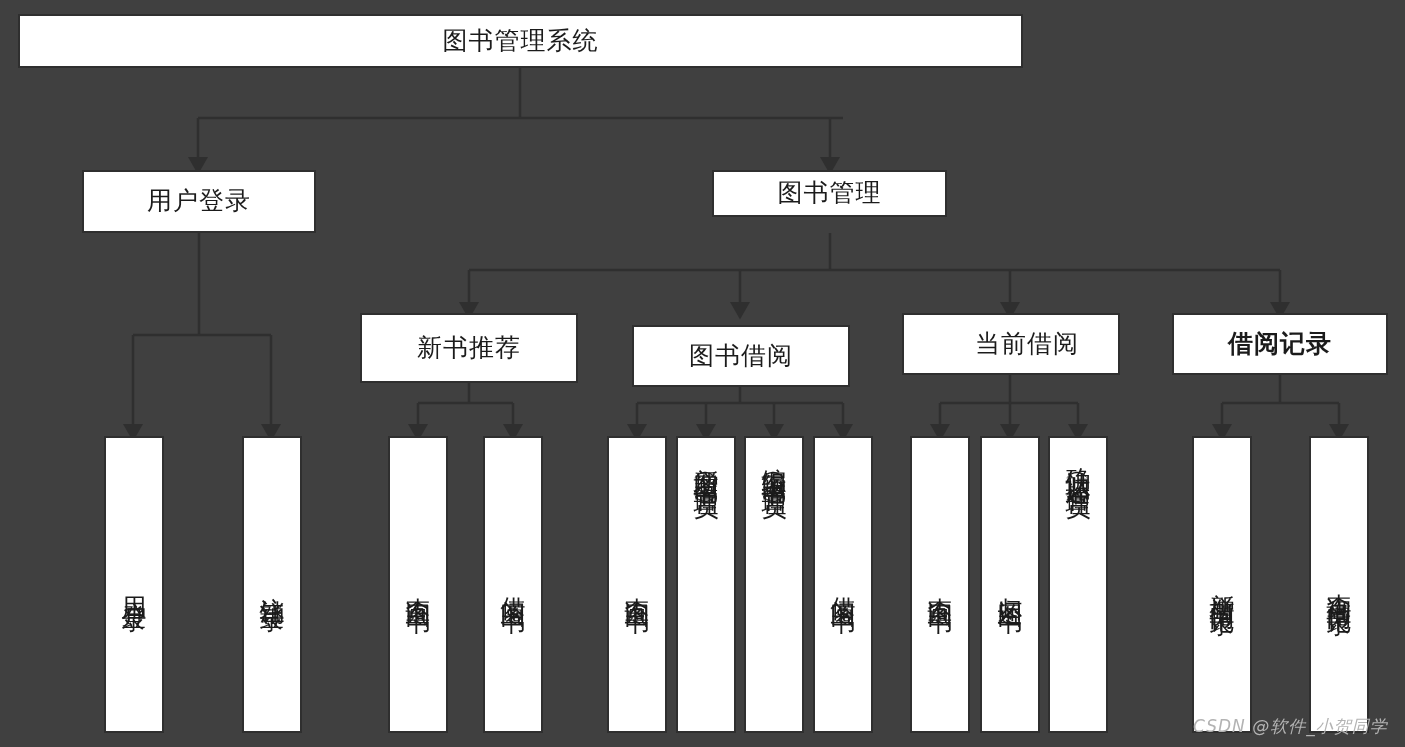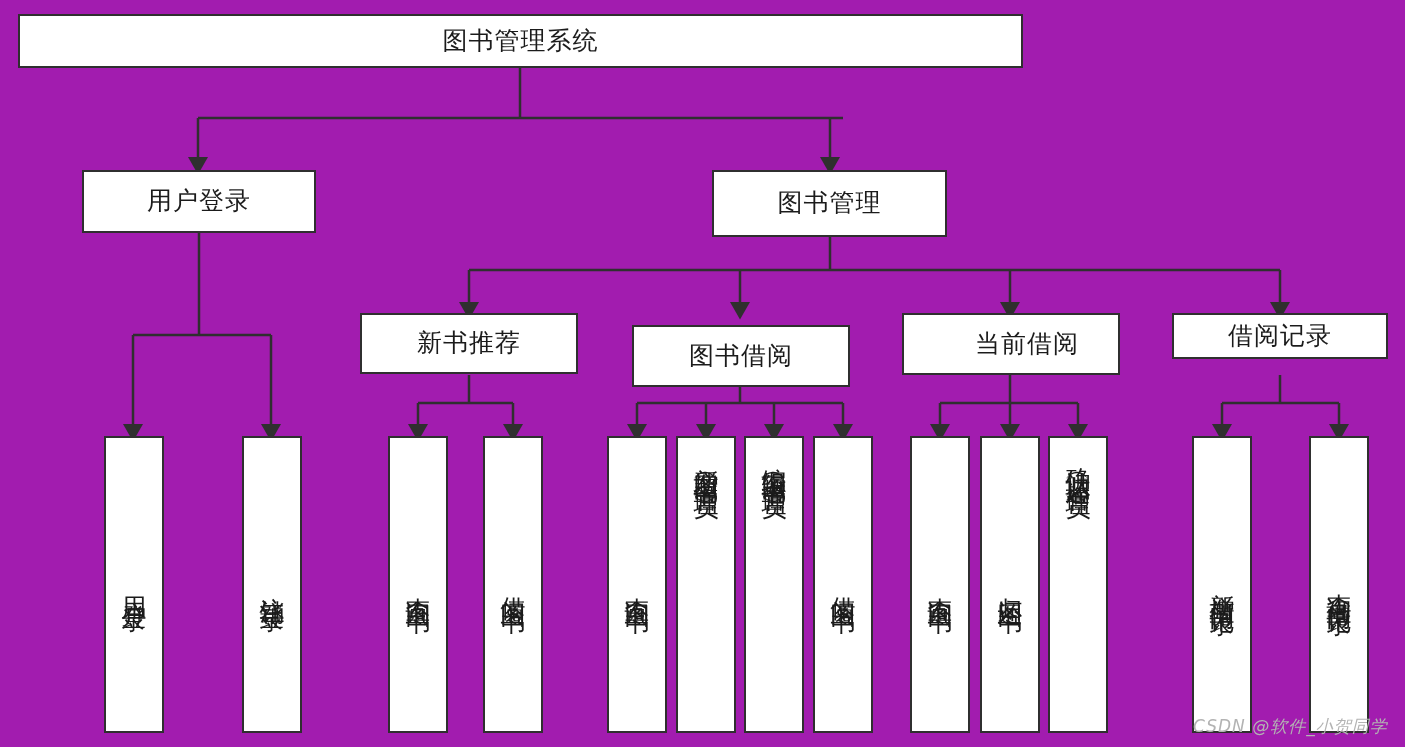--- a/index.html
+++ b/index.html
@@ -8,21 +8,21 @@
     padding: 0;
     background: #ffffff;
   }
   body {
     font-family: "DejaVu Sans", "Liberation Sans", sans-serif;
   }
   #canvas {
     position: relative;
     width: 1405px;
     height: 747px;
-    background: #a21caf;
+    background: #404040;
     overflow: hidden;
   }
   svg.wires {
     position: absolute;
     left: 0;
     top: 0;
     width: 1405px;
     height: 747px;
     pointer-events: none;
   }
@@ -127,34 +127,34 @@
     </g>
   </svg>
 
   <div class="node node-h" style="left:18px; top:14px; width:1005px; height:54px;">
     <span class="label">图书管理系统</span>
   </div>
 
   <div class="node node-h" style="left:82px; top:170px; width:234px; height:63px;">
     <span class="label">用户登录</span>
   </div>
-  <div class="node node-h" style="left:712px; top:170px; width:235px; height:67px;">
+  <div class="node node-h" style="left:712px; top:170px; width:235px; height:47px;">
     <span class="label">图书管理</span>
   </div>
 
-  <div class="node node-h" style="left:360px; top:313px; width:218px; height:61px;">
+  <div class="node node-h" style="left:360px; top:313px; width:218px; height:70px;">
     <span class="label">新书推荐</span>
   </div>
   <div class="node node-h" style="left:632px; top:313px; width:218px; height:62px;margin-top:12px;">
     <span class="label">图书借阅</span>
   </div>
   <div class="node node-h" style="left:902px; top:313px; width:218px; height:62px;padding-left:32px;">
     <span class="label">当前借阅</span>
   </div>
-  <div class="node node-h" style="left:1172px; top:313px; width:216px; height:46px;">
+  <div class="node node-h" style="left:1172px; top:313px; width:216px; height:62px;font-weight:bold;">
     <span class="label">借阅记录</span>
   </div>
 
   <div class="node node-v vmid" style="left:104px; top:436px; width:60px; height:297px;">
     <span class="label">用户登录</span>
   </div>
   <div class="node node-v vmid" style="left:242px; top:436px; width:60px; height:297px;">
     <span class="label">注销登录</span>
   </div>
 

